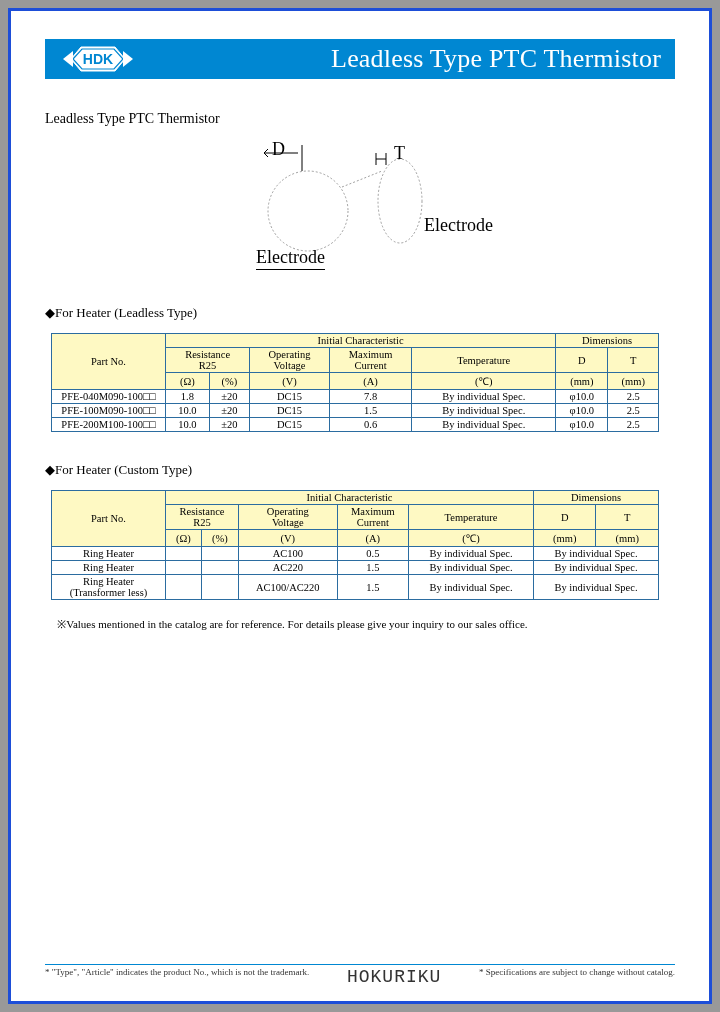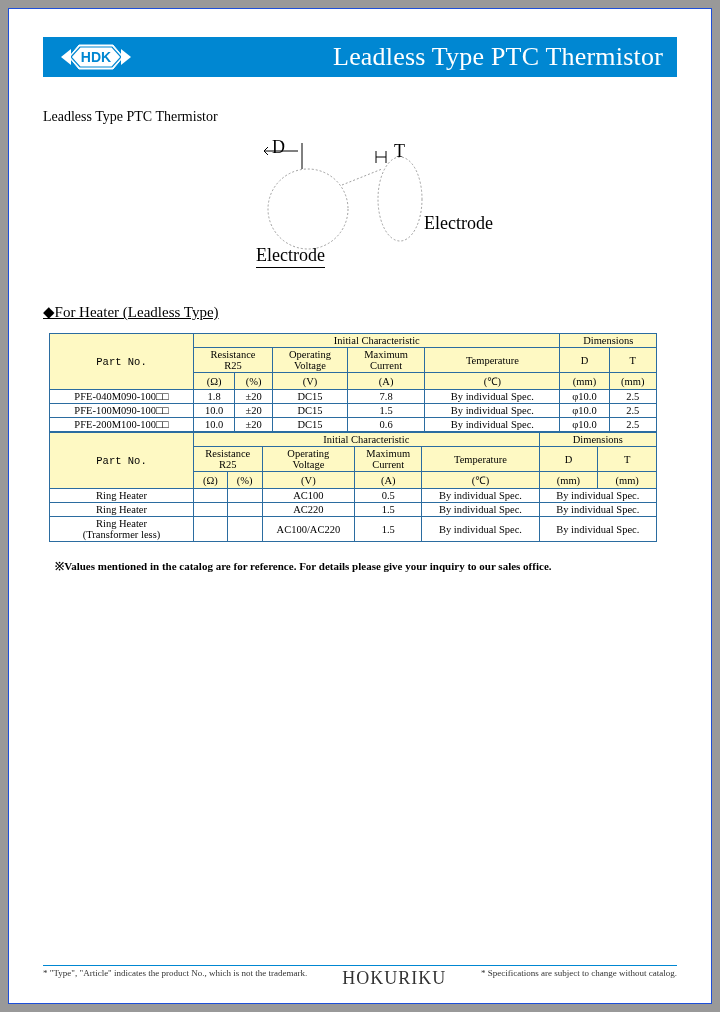--- a/index.html
+++ b/index.html
@@ -11,21 +11,21 @@
     background: #999;
     font-family: "Times New Roman", serif;
     font-size: 12px;
     color: #000;
     position: relative;
   }
   .page {
     position: absolute;
     left: 8px; top: 8px; right: 8px; bottom: 8px;
     background: #fff;
-    border: 1px solid #1d4ed8;
+    border: 3px solid #1d4ed8;
     padding: 28px 34px 16px 34px;
   }
   .header-bar {
     width: 100%;
     height: 40px;
     background: #0087d2;
     display: flex;
     align-items: center;
     justify-content: space-between;
     padding: 0 14px;
@@ -38,23 +38,22 @@
     font-family: "Times New Roman", serif;
     font-size: 26px;
     color: #fff;
     letter-spacing: 0.2px;
   }
   .heading {
     font-size: 14px;
     margin: 32px 0 4px 0;
   }
   .section-heading {
-    font-size: 15px;
+    font-size: 13px;
     margin: 30px 0 12px 0;
-    text-decoration: underline;
   }
   .diagram {
     text-align: center;
     margin: 4px 0 0 0;
   }
   .diagram-inner {
     display:inline-block;
     position: relative;
     width: 300px; height: 140px;
     text-align: left;
@@ -68,39 +67,38 @@
   table.spec th, table.spec td {
     border: 1px solid #2b6ca0;
     padding: 1px 4px;
     font-size: 10.5px;
     text-align: center;
   }
   table.spec th {
     background: #fef9c3;
     font-weight: normal;
   }
-  .partcol { width: 144px; font-family: Liberation Mono, monospace; }
+  .partcol { width: 114px; }
   .note {
     font-size: 11px;
     margin: 16px 0 0 12px;
-    font-weight: bold;
   }
   .footer {
     position: absolute;
     left: 34px; right: 34px; bottom: 14px;
     border-top: 1px solid #0087d2;
     padding-top: 2px;
     display: flex;
     justify-content: space-between;
     align-items: flex-start;
     font-size: 9px;
     color: #333;
   }
   .footer .brand {
-    font-family: Liberation Serif, serif;
+    font-family: Liberation Mono, monospace;
     font-size: 18px;
     letter-spacing: 1px;
     color: #333;
   }
 </style>
 </head>
 <body>
 
 <div class="page">
 
@@ -199,20 +197,21 @@
       <td>±20</td>
       <td>DC15</td>
       <td>0.6</td>
       <td>By individual Spec.</td>
       <td>φ10.0</td>
       <td>2.5</td>
     </tr>
   </tbody>
     </table>
 
+  <div class="section-heading">◆For Heater (Custom Type)</div>
 
   <table class="spec">
     <tbody>
         <tr>
       <th rowspan="3" class="partcol">Part No.</th>
       <th colspan="5">Initial Characteristic</th>
       <th colspan="2">Dimensions</th>
     </tr>
     <tr>
       <th colspan="2" style="white-space:pre-line">Resistance

